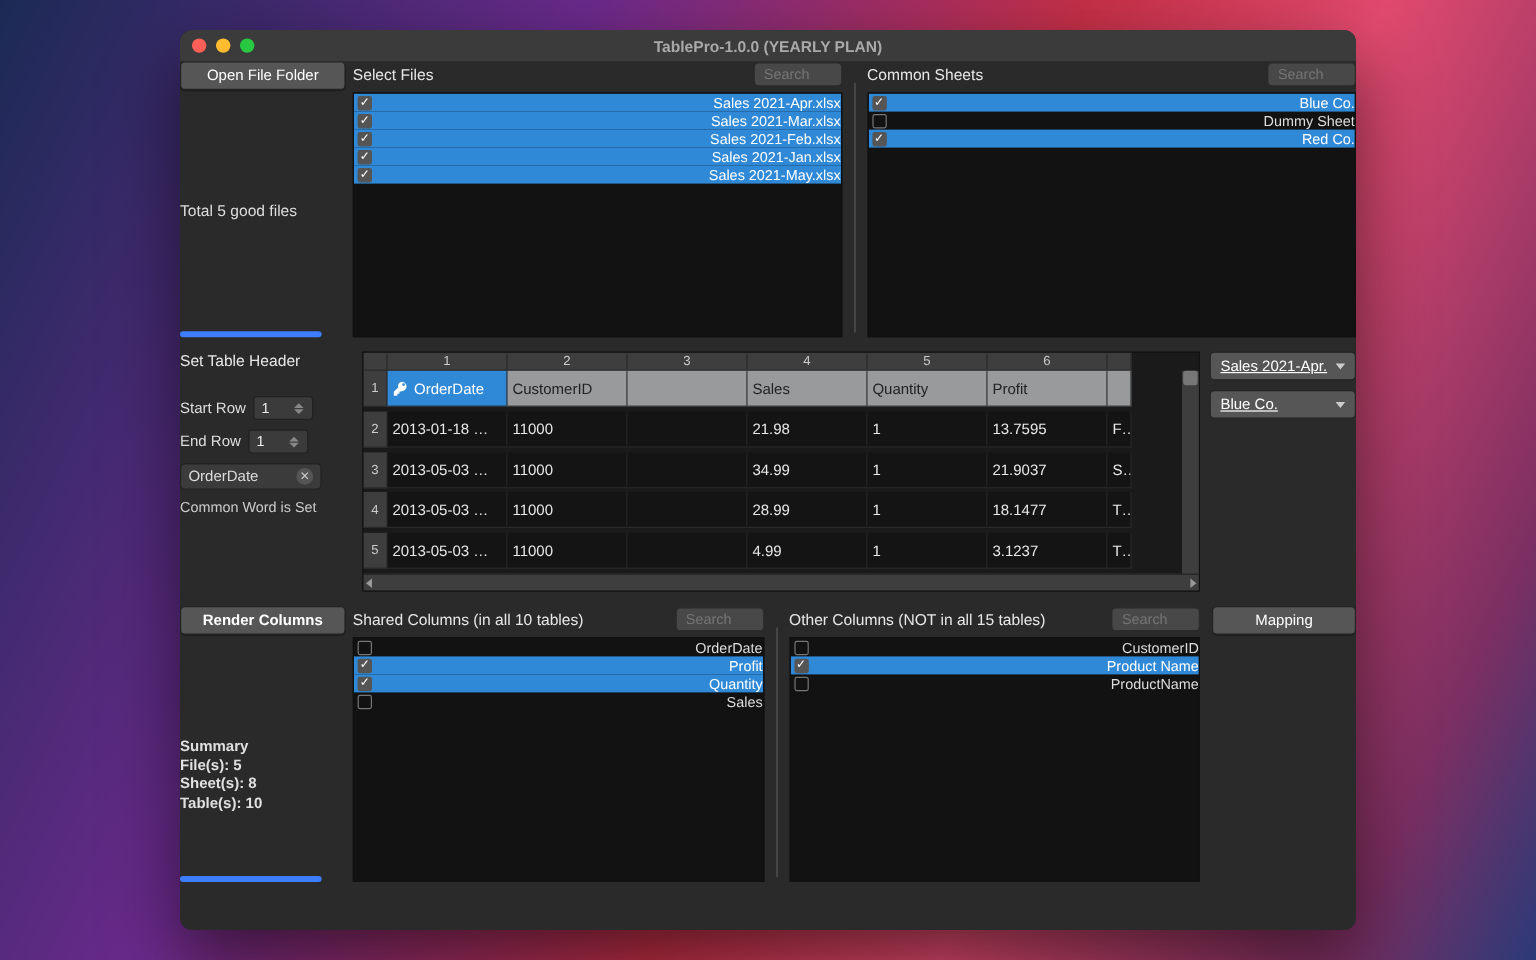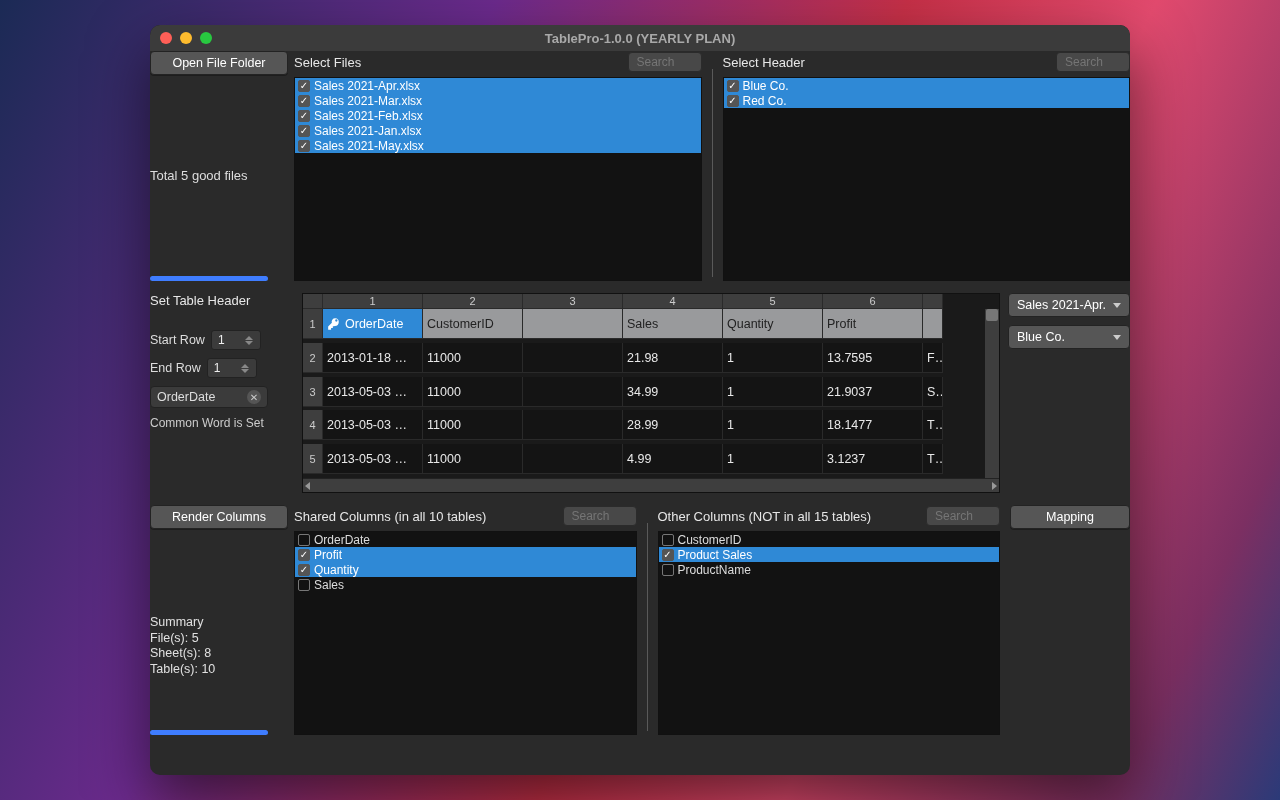--- a/index.html
+++ b/index.html
@@ -29,21 +29,21 @@
   font-size: 12.5px; padding: 4px 8px; text-align: center; cursor: default; box-shadow: 0 1px 0 rgba(0,0,0,.3);
 }
 .progress { height: 5px; background: #3f7dff; border-radius: 3px; width: 118px; margin-top: auto; }
 
 .panel-hd { display: flex; align-items: center; justify-content: space-between; height: 22px; margin-bottom: 4px; }
 .panel-hd-title { color: #e7e7e7; font-size: 13px; }
 .search { background: #484848; border: 1px solid #2b2b2b; border-radius: 4px; color: #888; font-size: 12px; padding: 2px 8px; width: 74px; }
 
 .pane { flex: 1; display: flex; flex-direction: column; }
 .listbox { background: #121212; border: 1px solid #111; flex: 1; overflow: hidden; }
-.listrow { display: flex; align-items: center; height: 15px; font-size: 12px; padding-left: 3px; }
+.listrow { display: flex; align-items: center; height: 15px; font-size: 12px; padding-left: 3px; justify-content: space-between; }
 .listrow.selected { background: #2f89d6; color: #fff; }
 .checkbox {
   width: 12px; height: 12px; border: 1px solid #777; border-radius: 2px; margin-right: 4px;
   display: inline-flex; align-items: center; justify-content: center; font-size: 10px; line-height: 1; color: #fff;
 }
 .checkbox.checked { background: #555; border-color: #555; }
 .checkbox.checked::after { content: "✓"; }
 
 .divider-v { width: 1px; background: #5a5a5a; margin: 18px 10px 4px 10px; align-self: stretch; }
 
@@ -65,25 +65,25 @@
 .gheadercell { background: #999a9c; color: #222; font-weight: 500; }
 .gheadercell.first { background: #2f89d6; color: #fff; display: flex; align-items: center; gap: 4px; padding-left: 4px; }
 .key-icon { width: 14px; height: 14px; display:inline-block; }
 .hscroll { height: 14px; background: #3e3e3e; border-top: 1px solid #222; display: flex; align-items: center; justify-content: space-between; padding: 0 2px; }
 .harrow { width:0; height:0; border-top:4px solid transparent; border-bottom:4px solid transparent; }
 .harrow.l { border-right:5px solid #999; } .harrow.r { border-left:5px solid #999; }
 .vscroll { position: absolute; right: 0; top: 15px; bottom: 14px; width: 14px; background: #3e3e3e; }
 .vthumb { position:absolute; left:1px; right:1px; top:0; height:12px; background:#777; border-radius:2px; }
 
 .dropdowns { width: 122px; display: flex; flex-direction: column; gap: 8px; }
-.dropdown { background: #565656; border: 1px solid #232323; border-radius: 4px; padding: 4px 8px; font-size: 12.5px; color: #fff; display: flex; align-items: center; justify-content: space-between; }
+.dropdown { background: #565656; border: 1px solid #232323; border-radius: 4px; padding: 4px 8px; font-size: 12.5px; color: #fff; display: flex; align-items: center; justify-content: space-between; text-decoration: underline; }
 .dd-caret { width:0; height:0; border-left:4px solid transparent; border-right:4px solid transparent; border-top:5px solid #ccc; }
 
 .row3 { display: flex; gap: 0; height: 230px; margin-top: 4px; }
-.sidebar3 { width: 144px; display: flex; flex-direction: column; gap: 23px; padding-right: 6px; }
+.sidebar3 { width: 144px; display: flex; flex-direction: column; gap: 23px; padding-right: 6px; font-weight: bold; }
 .summary-lines { font-size: 12.5px; color: #e0e0e0; line-height: 1.25; }
 .map-side { width: 130px; padding-left: 10px; }
 
 .small-title { color: #e7e7e7; font-size: 13px; }
 </style>
 </head>
 <body>
 
 <div class="window">
   <div class="titlebar">
@@ -132,27 +132,31 @@
               <span class="checkbox checked"></span>
               <span>Sales 2021-May.xlsx</span>
             </div>
           </div>
       </div>
 
       <div class="divider-v"></div>
 
       <div class="pane">
         <div class="panel-hd">
-          <span class="panel-hd-title">Select Header</span>
+          <span class="panel-hd-title">Common Sheets</span>
           <input class="search" placeholder="Search" style="">
         </div>
         <div class="listbox" id="sheets-list">
             <div class="listrow selected">
               <span class="checkbox checked"></span>
               <span>Blue Co.</span>
+            </div>
+            <div class="listrow">
+              <span class="checkbox"></span>
+              <span>Dummy Sheet</span>
             </div>
             <div class="listrow selected">
               <span class="checkbox checked"></span>
               <span>Red Co.</span>
             </div>
           </div>
       </div>
     </div>
 
     <div class="row2">
@@ -310,21 +314,21 @@
           <span class="panel-hd-title">Other Columns (NOT in all 15 tables)</span>
           <input class="search" placeholder="Search" style="">
         </div>
         <div class="listbox" id="other-list">
             <div class="listrow">
               <span class="checkbox"></span>
               <span>CustomerID</span>
             </div>
             <div class="listrow selected">
               <span class="checkbox checked"></span>
-              <span>Product Sales</span>
+              <span>Product Name</span>
             </div>
             <div class="listrow">
               <span class="checkbox"></span>
               <span>ProductName</span>
             </div>
           </div>
       </div>
 
       <div class="map-side">
         <div class="btn">Mapping</div>

